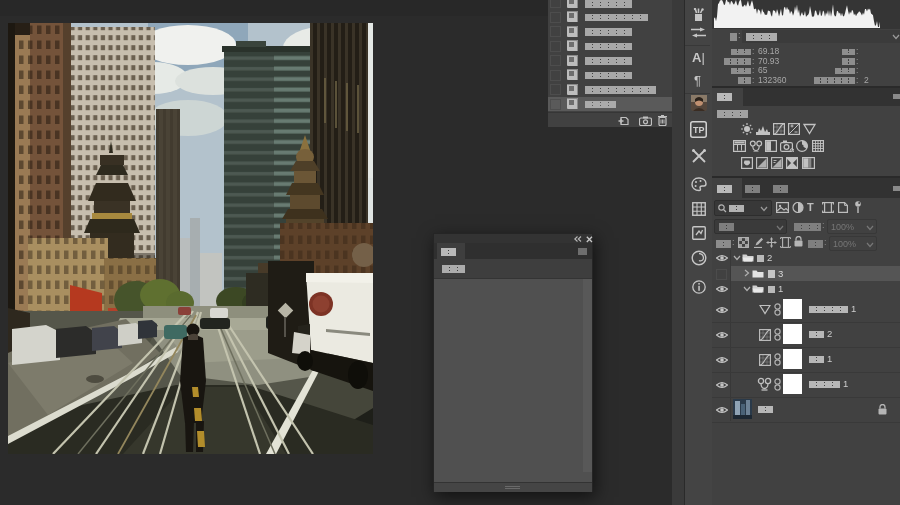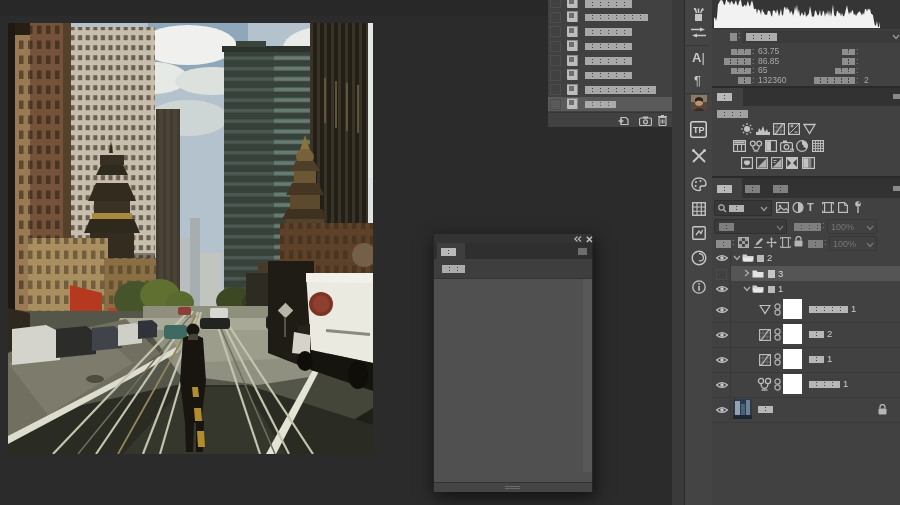--- a/index.html
+++ b/index.html
@@ -379,24 +379,24 @@
   <div class="abs" style="left:30px;top:30px;width:158px;height:13px;background:#3b3b3b;"></div>
   <span class="zh t" style="left:18px;top:33px;width:7px;color:#9c9c9c;"></span><span class="t" style="left:26px;top:30px;color:#9c9c9c;font-size:9px;">:</span>
   <span class="zh t" style="left:34px;top:33px;width:31px;color:#c2c2c2;"></span>
   <svg class="abs" style="left:180px;top:34px;" width="8" height="6">
       <path d="M1 1 L4 4.5 L7 1" stroke="#9a9a9a" stroke-width="1.2" fill="none"></path>
     </svg>
   
   <div style="position:absolute;left:0;top:45px;width:188px;height:42px;color:#999;font-size:8.5px;">
     <span class="zs t" style="right:149px;top:3.5px;width:20px;"></span>
       <span class="t" style="left:40px;top:1px;">:</span>
-      <span class="t" style="left:46px;top:1px;color:#a8a8a8;">63.75</span>
+      <span class="t" style="left:46px;top:1px;color:#a8a8a8;">69.18</span>
     <span class="zs t" style="right:149px;top:13px;width:27px;"></span>
       <span class="t" style="left:40px;top:10.5px;">:</span>
-      <span class="t" style="left:46px;top:10.5px;color:#a8a8a8;">86.85</span>
+      <span class="t" style="left:46px;top:10.5px;color:#a8a8a8;">70.93</span>
     <span class="zs t" style="right:149px;top:22.5px;width:20px;"></span>
       <span class="t" style="left:40px;top:20px;">:</span>
       <span class="t" style="left:46px;top:20px;color:#a8a8a8;">65</span>
     <span class="zs t" style="right:149px;top:32px;width:13px;"></span>
       <span class="t" style="left:40px;top:29.5px;">:</span>
       <span class="t" style="left:46px;top:29.5px;color:#a8a8a8;">132360</span>
     <span class="zs t" style="right:45px;top:3.5px;width:13px;"></span>
       <span class="t" style="left:144px;top:1px;">:</span>
     <span class="zs t" style="right:45px;top:13px;width:13px;"></span>
       <span class="t" style="left:144px;top:10.5px;">:</span>

